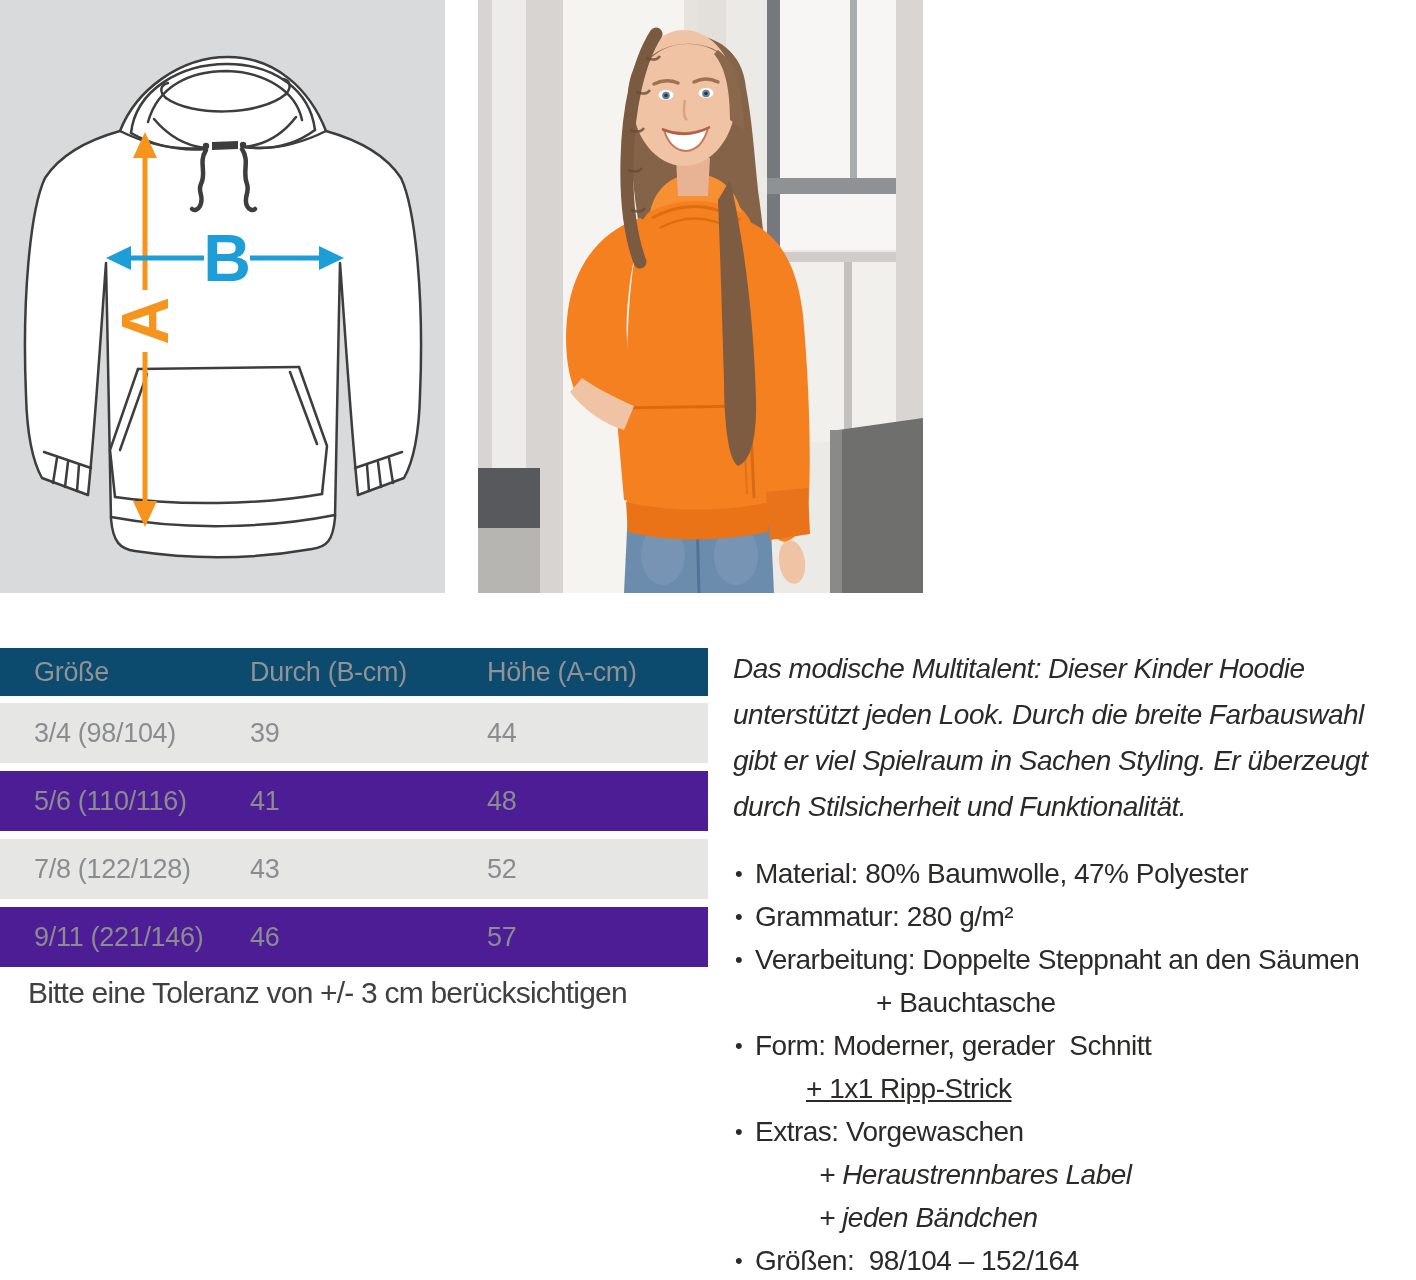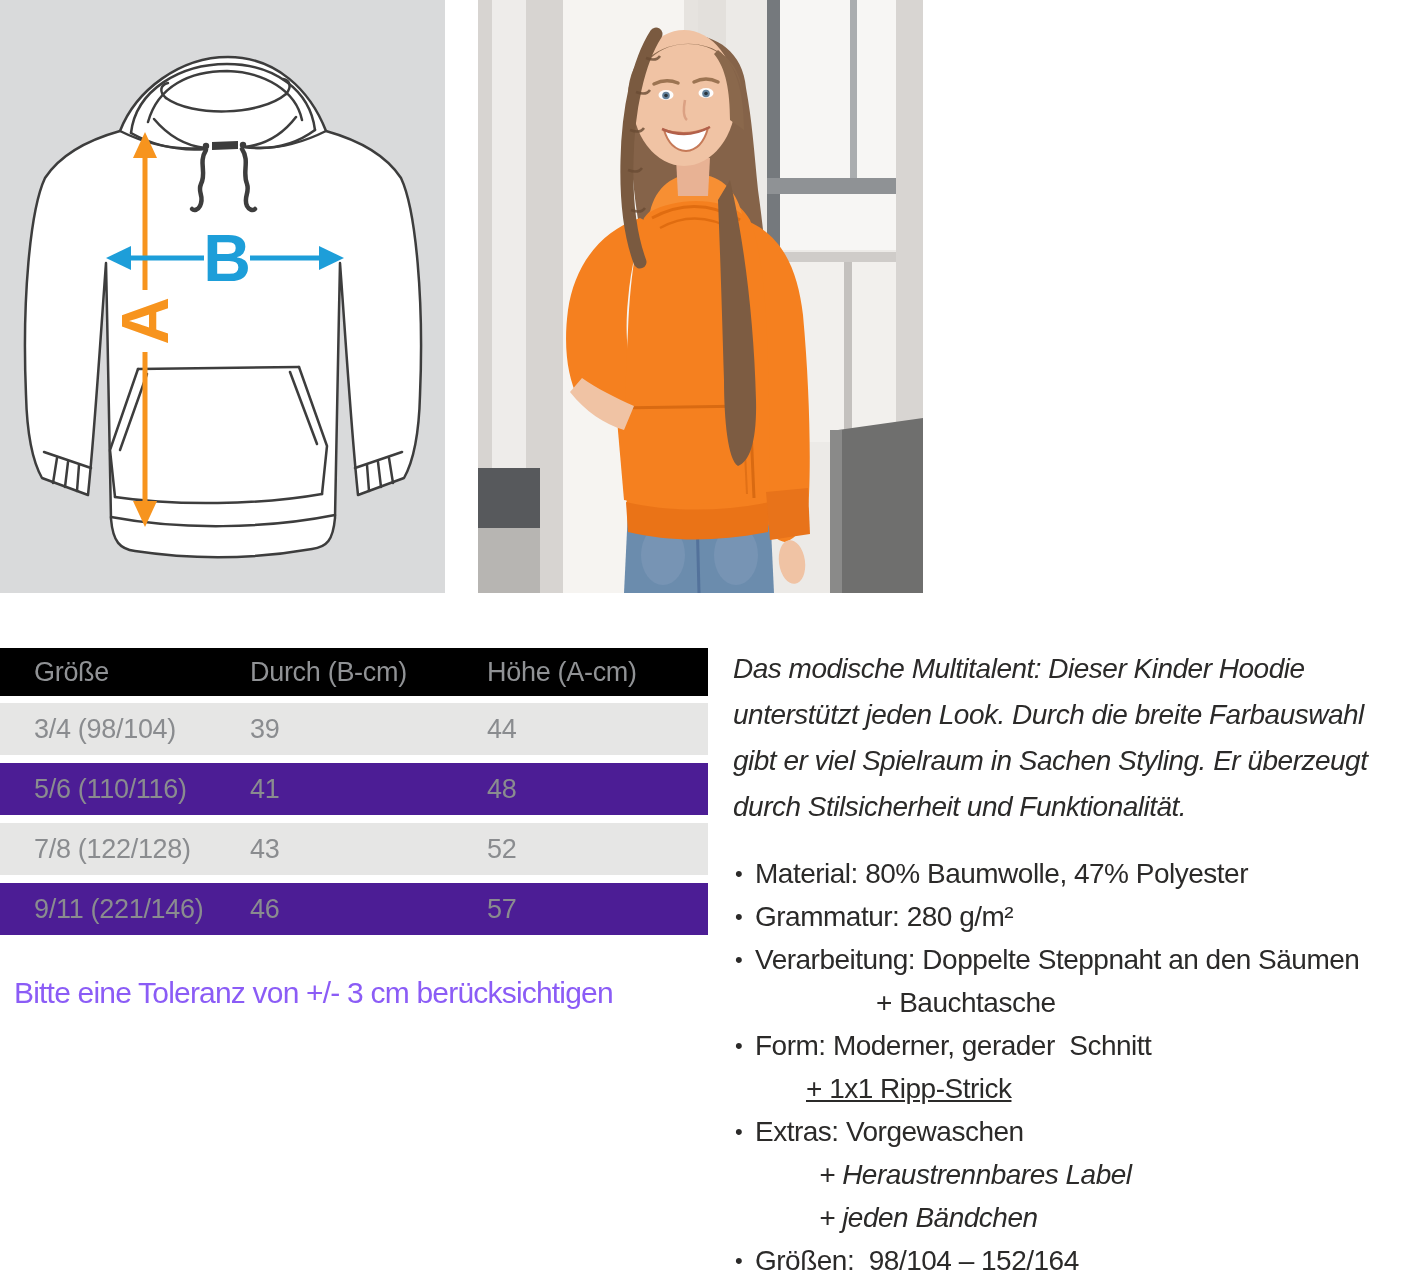--- a/index.html
+++ b/index.html
@@ -7,31 +7,31 @@
               font-family:"Liberation Sans", sans-serif; }
   #stage { position:relative; width:1416px; height:1280px; overflow:hidden; background:#fff; }
 
   
   .diagram-panel { position:absolute; left:0; top:0; width:445px; height:593px; }
   .photo-panel   { position:absolute; left:478px; top:0; width:445px; height:593px; }
 
   
   .size-table { position:absolute; left:0; top:648px; width:708px; }
   .trow { display:grid; grid-template-columns:216px 237px 255px; align-items:center;
-          height:52px; margin-bottom:8px; }
-  .trow.thead { height:48px; margin-bottom:7px; background:#000000; }
+          height:60px; margin-bottom:8px; }
+  .trow.thead { height:48px; margin-bottom:7px; background:#0c4a6e; }
   .trow.odd  { background:#e6e6e5; }
   .trow.even { background:#4c1d95; }
   .tcell { padding-left:34px; font-size:27px; color:#8a8c8f; letter-spacing:-0.3px;
            white-space:nowrap; overflow:visible; }
   .thead .tcell { color:#909295; }
 
   
-  .tolerance-note { position:absolute; left:14px; top:976px; font-size:30px;
-                    letter-spacing:-0.8px; color:#8b5cf6; white-space:nowrap; }
+  .tolerance-note { position:absolute; left:28px; top:976px; font-size:30px;
+                    letter-spacing:-0.8px; color:#404040; white-space:nowrap; }
 
   
   .description { position:absolute; left:733px; top:646px; width:683px; color:#2b2a29;
                  font-size:28px; letter-spacing:-0.5px; }
   .intro { line-height:46px; margin-bottom:22px;font-style:italic; }
   .intro-line { white-space:nowrap; }
   .bullets { line-height:43px; }
   .bullet-item { position:relative; padding-left:22px; }
   .bullet-dot { position:absolute; left:2px; top:0; font-size:22px; line-height:43px; }
   .b-text { white-space:pre-wrap; }

